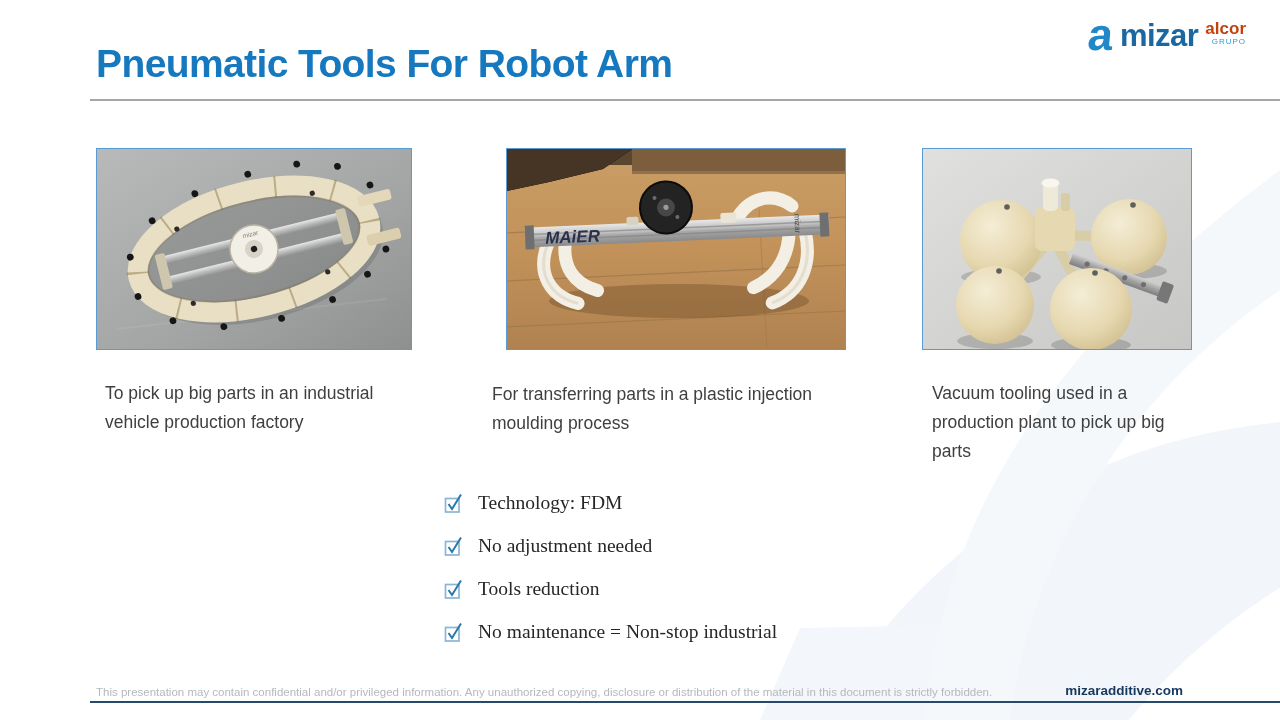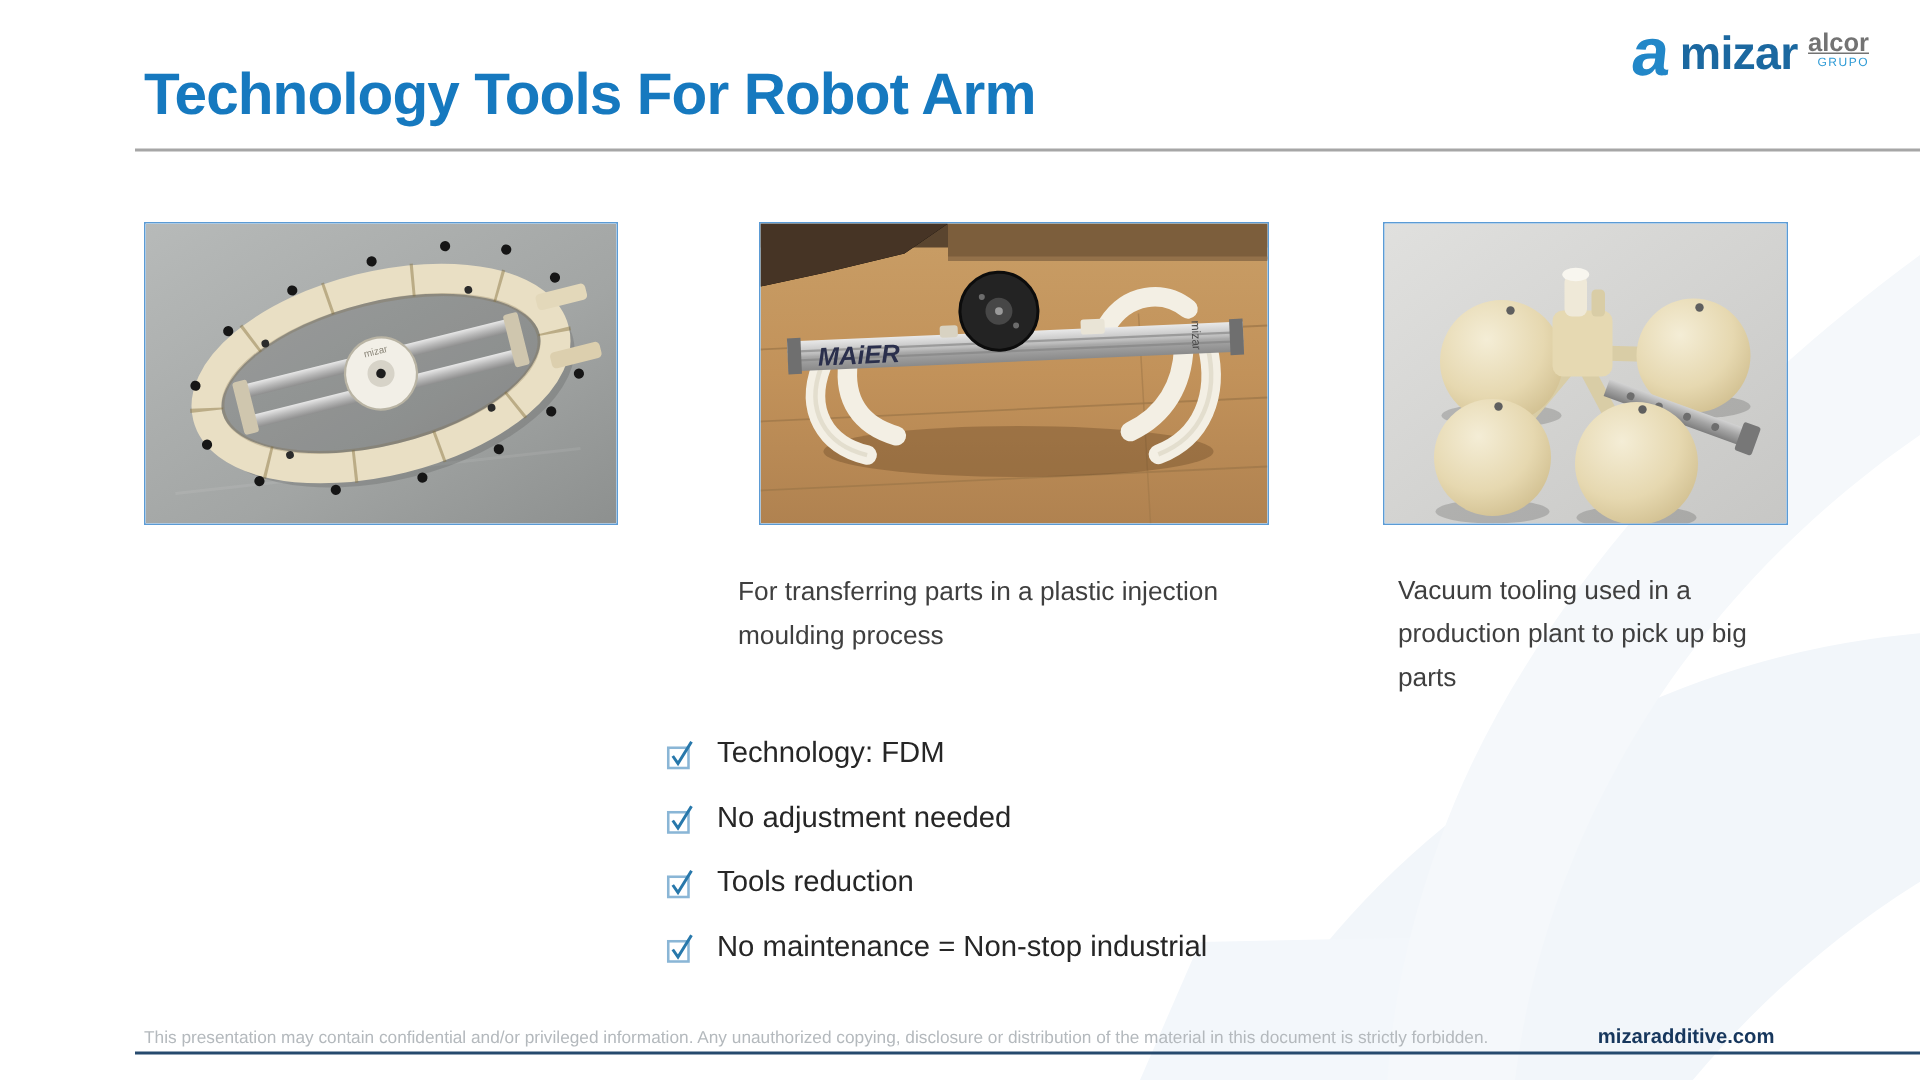--- a/index.html
+++ b/index.html
@@ -12,38 +12,38 @@
   
   .title{
     position:absolute;left:96px;top:42px;width:900px;
     font-size:39px;font-weight:bold;color:#1679BF;letter-spacing:-0.6px;
   }
   .title-rule{position:absolute;left:90px;right:0;top:99px;height:2px;background:#a6a6a6;}
   .logo{position:absolute;top:16px;right:34px;display:flex;align-items:flex-start;gap:7px;}
   .logo-a{font-size:45px;font-weight:bold;color:#2287C8;line-height:38px;transform:skewX(-6deg);}
   .logo-brand{font-size:31px;font-weight:bold;color:#1B68A0;line-height:40px;letter-spacing:-0.5px;}
   .logo-side{display:flex;flex-direction:column;align-items:flex-end;margin-top:4px;}
-  .logo-secondary{font-size:17px;font-weight:bold;color:#737373;line-height:17px;text-decoration:underline;}
+  .logo-secondary{font-size:17px;font-weight:bold;color:#c2410c;line-height:17px;}
   .logo-tagline{font-size:8px;font-weight:normal;color:#2E9BD6;letter-spacing:1px;line-height:10px;}
 
   
   .photo{position:absolute;top:148px;height:202px;border:1px solid #5B9BD5;box-sizing:border-box;overflow:hidden;}
   .photo svg{display:block;}
   .photo-1{left:96px;width:316px;}
   .photo-2{left:506px;width:340px;}
   .photo-3{left:922px;width:270px;}
 
   .caption{position:absolute;color:#3f3f3f;font-size:17.5px;line-height:29px;}
   .caption-1{left:105px;top:379px;width:300px;}
   .caption-2{left:492px;top:380px;width:340px;}
   .caption-3{left:932px;top:379px;width:262px;}
 
   
   .checklist{position:absolute;left:444px;top:481px;margin:0;padding:0;list-style:none;}
-  .checklist li{display:flex;align-items:center;height:43px;}
+  .checklist li{display:flex;align-items:center;height:43px;font-family:Liberation Serif, serif;}
   .check-icon{width:20px;height:22px;margin-right:14px;flex:0 0 auto;}
   .check-label{font-size:19.5px;color:#262626;}
 
   
   .footer-disclaimer{
     position:absolute;left:96px;top:686px;width:970px;
     font-size:11.5px;color:#b4b9bd;white-space:nowrap;
   }
   .footer-site{position:absolute;right:97px;top:683px;font-size:13.5px;font-weight:bold;color:#17375D;text-align:center;}
   .bottom-rule{position:absolute;left:90px;right:0;top:701px;height:2px;background:#264a6e;}
@@ -53,21 +53,21 @@
 
 <div class="slide">
 
   <svg class="bg-swoosh" viewBox="0 0 1280 720">
     <circle cx="1330" cy="1000" r="580" fill="#f2f6fa"></circle>
     <circle cx="1620" cy="1130" r="640" fill="#ffffff"></circle>
     <path d="M760 720 L800 628 L1002 624 L985 720 Z" fill="#f3f7fb"></path>
     <path d="M1280 170 C 1130 280 1010 420 960 560 C 940 615 928 670 925 720 L 1010 720 C 1030 560 1120 400 1280 290 Z" fill="#f5f8fb"></path>
   </svg>
 
-  <div class="title">Technology Tools For Robot Arm</div>
+  <div class="title">Pneumatic Tools For Robot Arm</div>
   <div class="title-rule"></div>
 
   <div class="logo">
     <span class="logo-a">a</span>
     <span class="logo-brand">mizar</span>
     <span class="logo-side">
       <span class="logo-secondary">alcor</span>
       <span class="logo-tagline">GRUPO</span>
     </span>
   </div>
@@ -253,20 +253,21 @@
       <circle cx="72" cy="156" r="39" fill="url(#dome)"></circle>
       <circle cx="168" cy="160" r="41" fill="url(#dome)"></circle>
 
       <circle cx="84" cy="58" r="2.8" fill="#5f5f5f"></circle>
       <circle cx="210" cy="56" r="2.8" fill="#5f5f5f"></circle>
       <circle cx="76" cy="122" r="2.8" fill="#5f5f5f"></circle>
       <circle cx="172" cy="124" r="2.8" fill="#5f5f5f"></circle>
     </svg>
   </figure>
 
+  <div class="caption caption-1">To pick up big parts in an industrial vehicle production factory</div>
   <div class="caption caption-3">Vacuum tooling used in a production plant to pick up big parts</div>
   <div class="caption caption-2">For transferring parts in a plastic injection moulding process</div>
 
   <ul class="checklist">
     <li>
       <svg class="check-icon" viewBox="0 0 20 22">
         <rect x="1.5" y="6.5" width="13.5" height="13.5" fill="none" stroke="#8ab6d6" stroke-width="1.7"></rect>
         <path d="M4.5 12 L8 17 L17 2.5" fill="none" stroke="#2878AB" stroke-width="2"></path>
       </svg>
       <span class="check-label">Technology: FDM</span>

